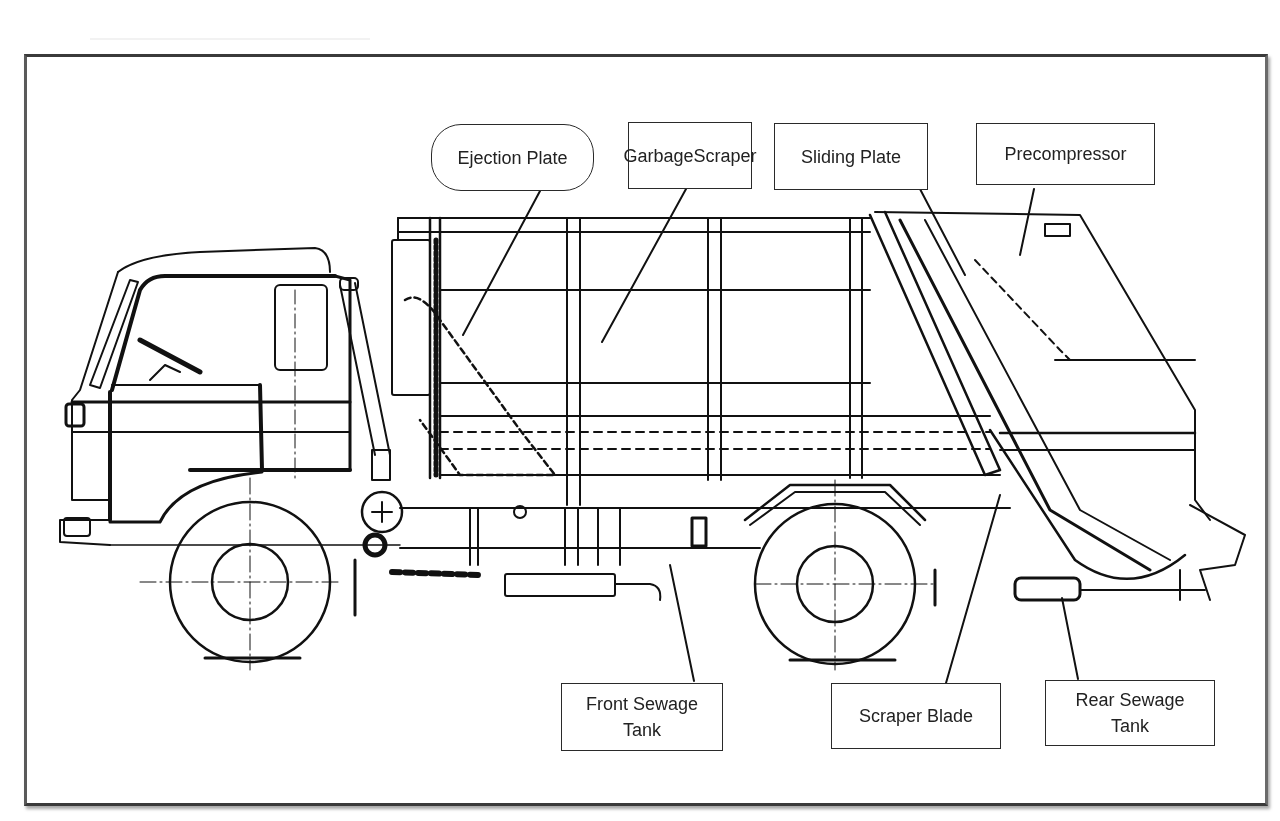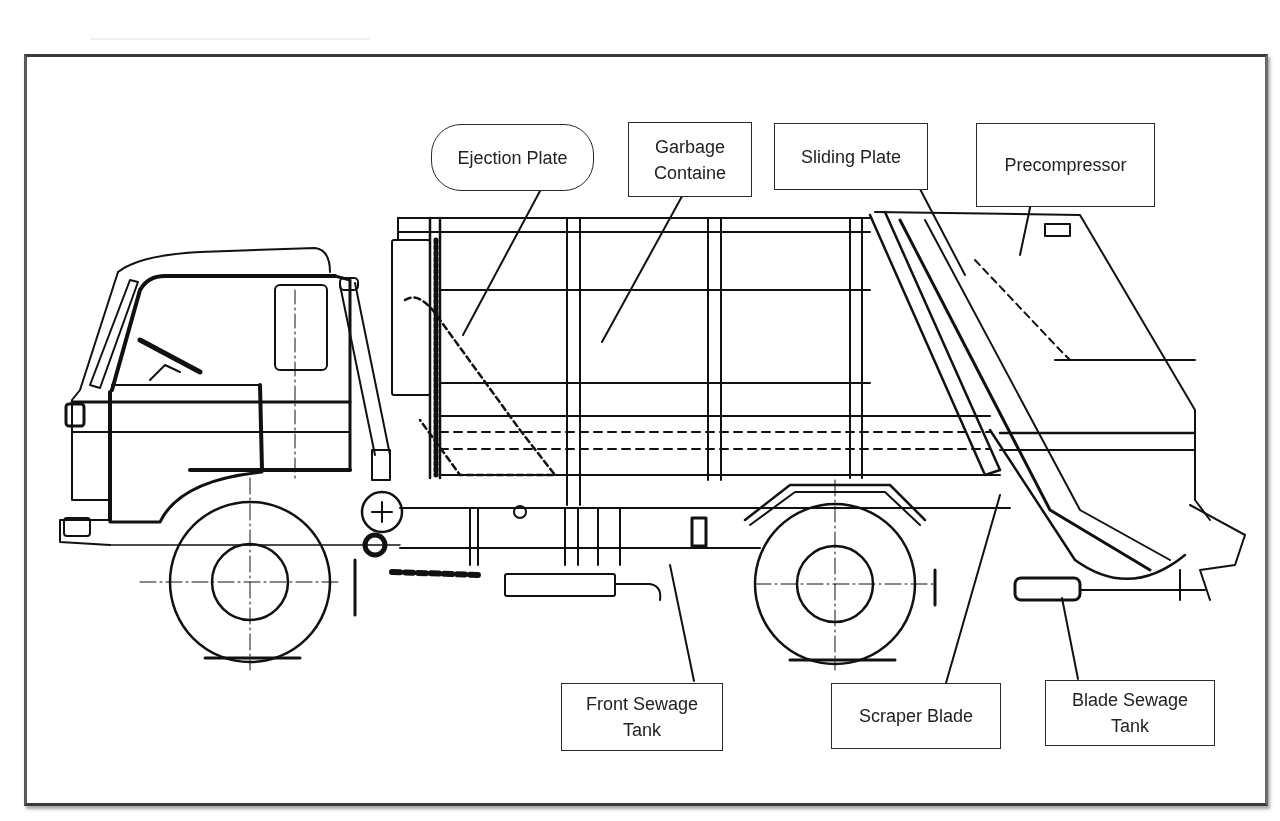--- a/index.html
+++ b/index.html
@@ -127,38 +127,38 @@
     <line x1="694" y1="681" x2="670" y2="565"></line>
     <line x1="946" y1="683" x2="1000" y2="495"></line>
     <line x1="1078" y1="679" x2="1062" y2="598"></line>
   </g>
 </svg>
 
 <div class="label" style="left:431px;top:124px;width:163px;height:67px;border-radius:30px;">
   <span>Ejection Plate</span>
 </div>
 
-<div class="label" style="left:628px;top:122px;width:124px;height:75px;flex-direction:column;">
+<div class="label" style="left:628px;top:122px;width:124px;height:67px;flex-direction:row;">
   <span>Garbage</span>
-  <span>Containe</span>
+  <span>Scraper</span>
 </div>
 
 <div class="label" style="left:774px;top:123px;width:154px;height:67px;">
   <span>Sliding Plate</span>
 </div>
 
-<div class="label" style="left:976px;top:123px;width:179px;height:84px;">
+<div class="label" style="left:976px;top:123px;width:179px;height:62px;">
   <span>Precompressor</span>
 </div>
 
 <div class="label" style="left:555px;top:683px;width:162px;height:68px;flex-direction:column;margin-left:6px;">
   <span>Front Sewage</span>
   <span>Tank</span>
 </div>
 
 <div class="label" style="left:831px;top:683px;width:170px;height:66px;">
   <span>Scraper Blade</span>
 </div>
 
 <div class="label" style="left:1045px;top:680px;width:170px;height:66px;flex-direction:column;">
-  <span>Blade Sewage</span>
+  <span>Rear Sewage</span>
   <span>Tank</span>
 </div>
 
 </body></html>

